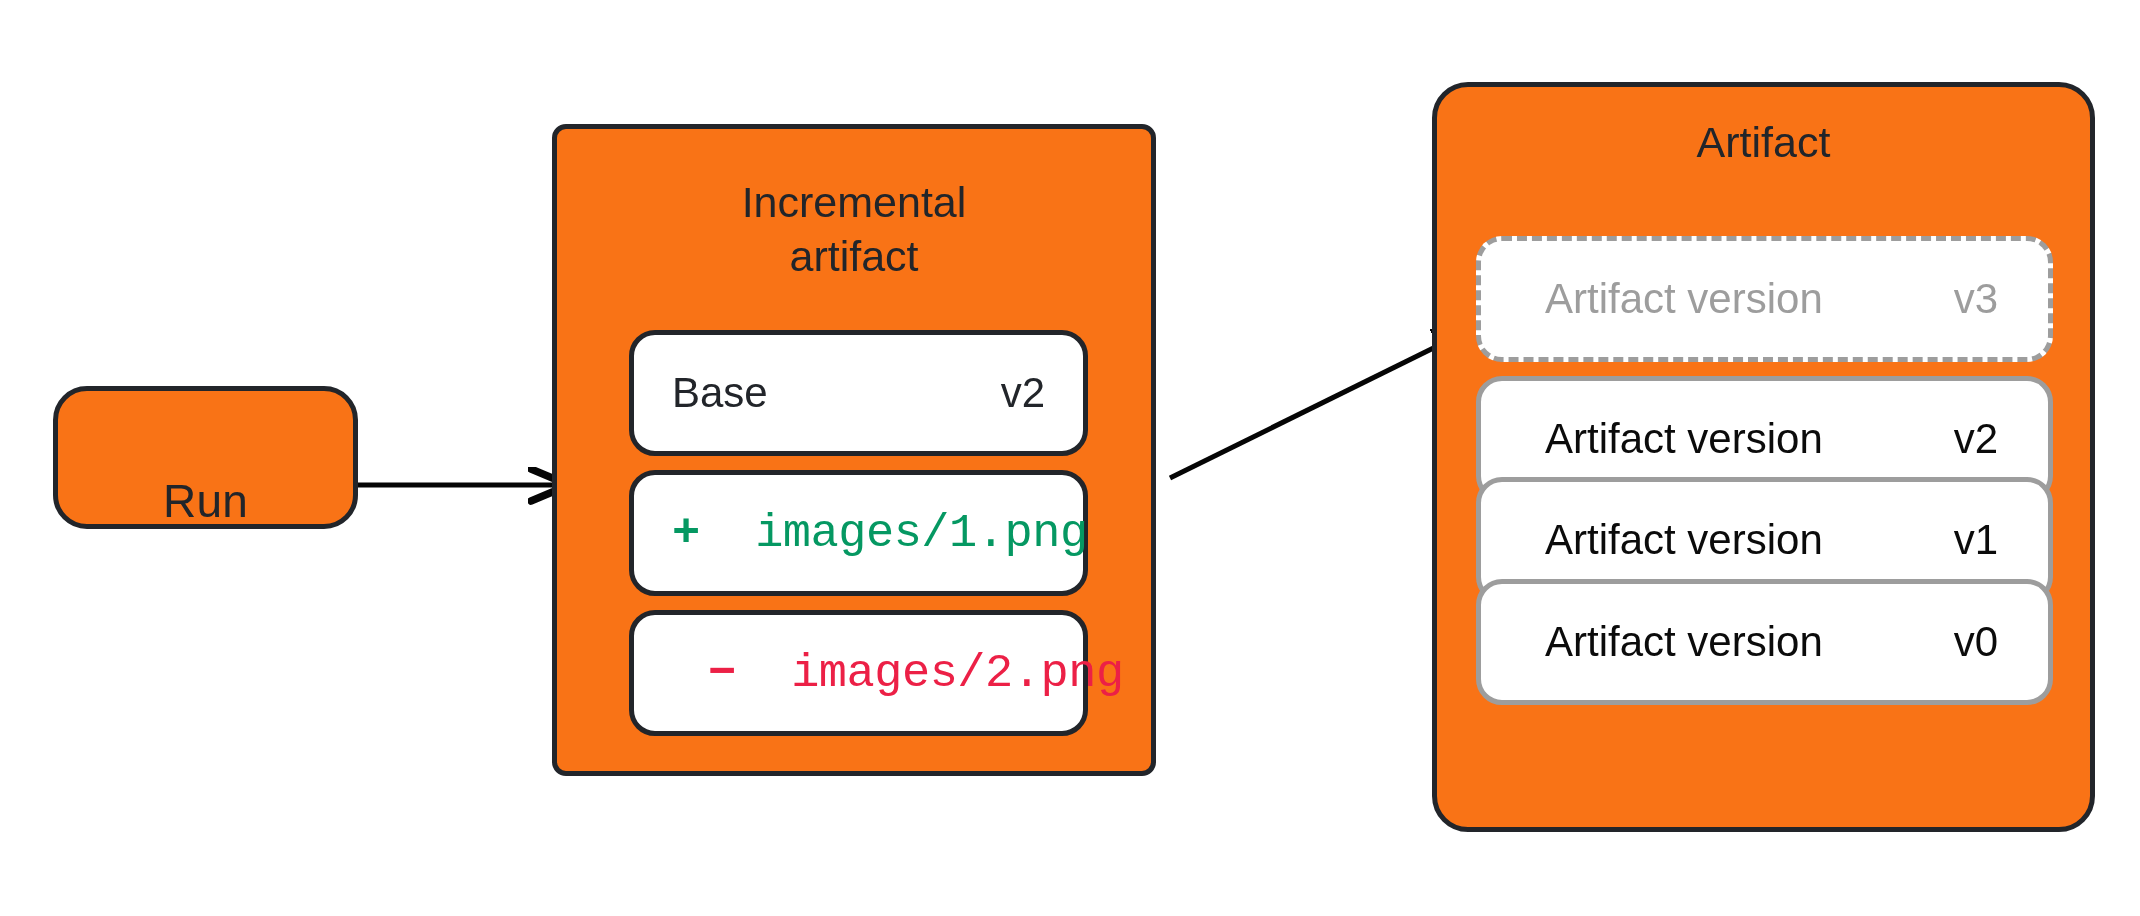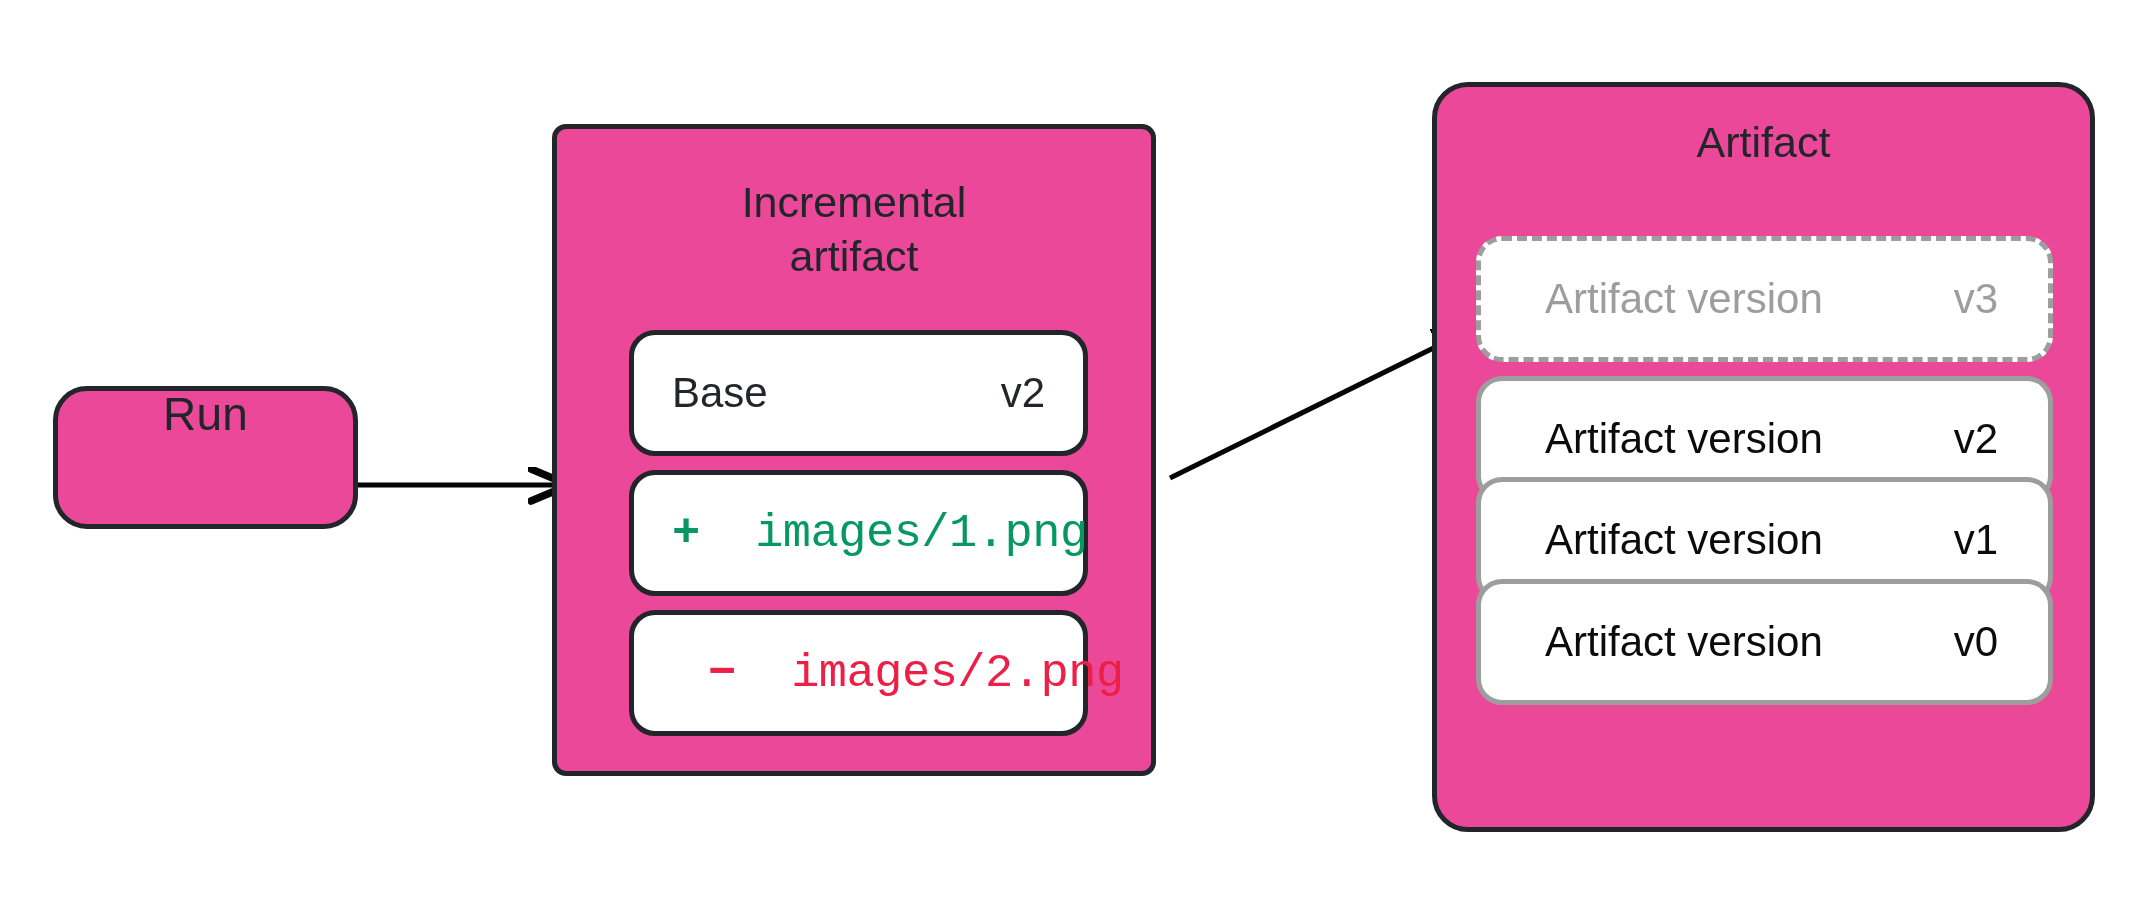--- a/index.html
+++ b/index.html
@@ -18,34 +18,34 @@
     width: 2140px;
     height: 916px;
     background: #ffffff;
     overflow: hidden;
   }
 
   
   .node {
     position: absolute;
     box-sizing: border-box;
-    background: #ec4899;
+    background: #f97316;
     border: 5px solid #22252a;
     border-radius: 30px;
   }
 
   
   #run-box {
     left: 53px;
     top: 386px;
     width: 305px;
     height: 143px;
     border-radius: 34px;
     display: flex;
-    align-items: flex-start;
+    align-items: flex-end;
     justify-content: center;
   }
   #run-box .node-label {
     font-size: 46px;
     line-height: 1;
     color: #22252a;
     letter-spacing: 0.2px;
   }
 
   

